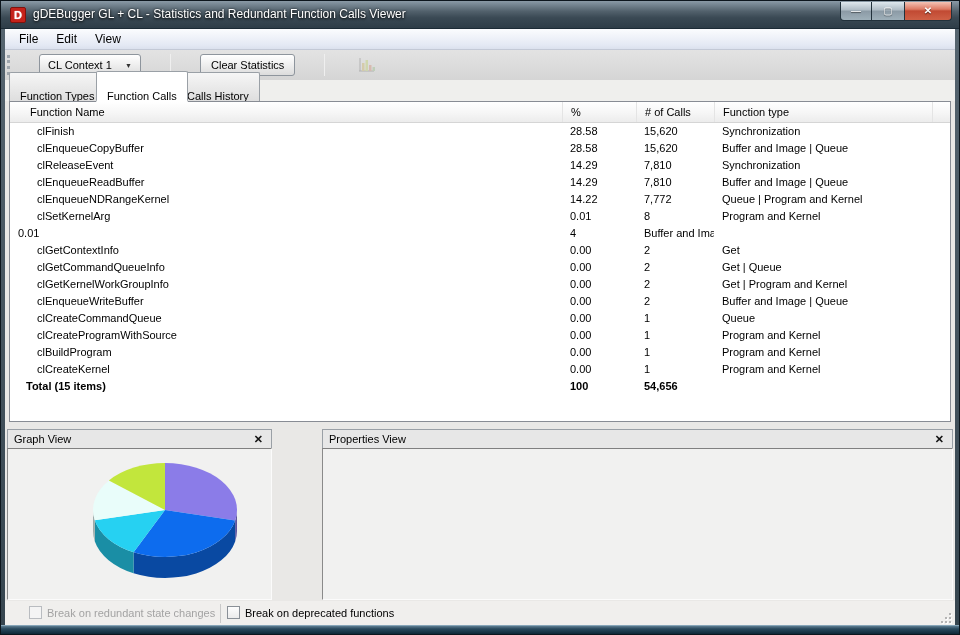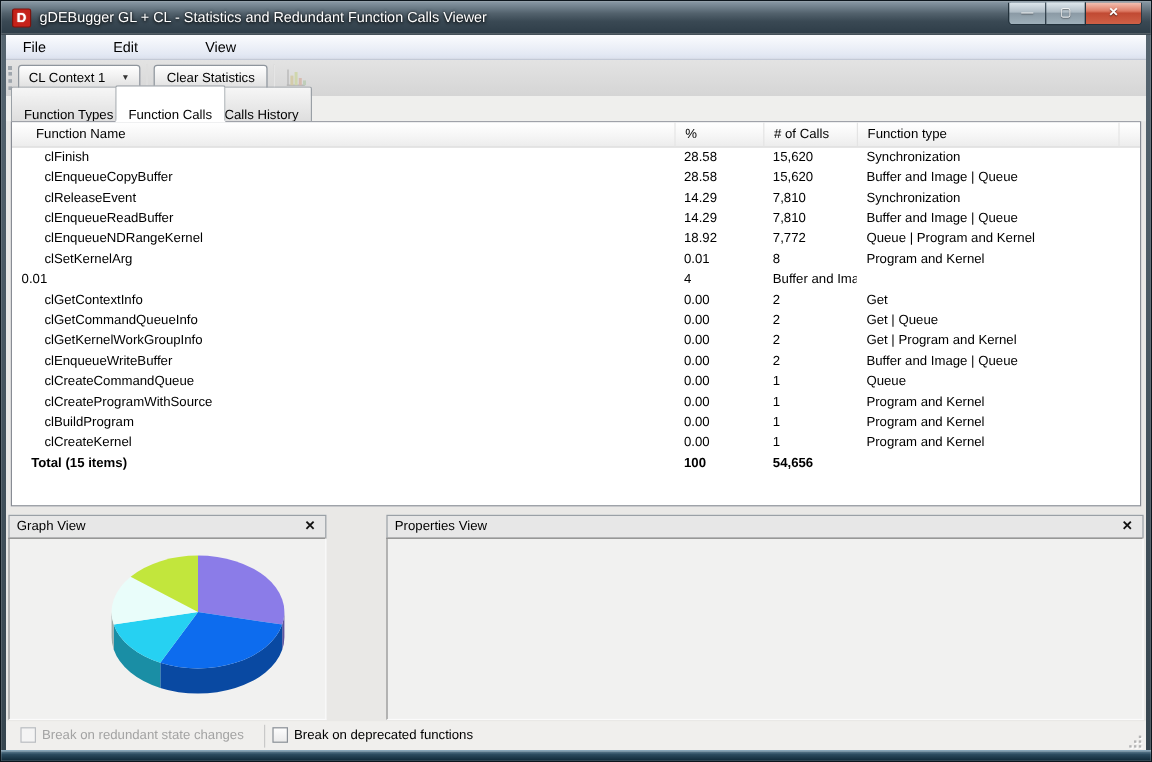--- a/index.html
+++ b/index.html
@@ -26,26 +26,26 @@
   .win-btn { height: 19px; border: 1px solid #22313b; border-top: none; color: #fff; text-align: center;
     font-size: 10px; line-height: 18px; text-shadow: 0 1px 1px #00000099; cursor: default; }
   .win-btn.min { width: 32px; border-radius: 0 0 0 4px; background: linear-gradient(#dfe8ee, #aebb c4 50%, #93a2ac); background: linear-gradient(#dfe8ee 0%, #aebbc4 45%, #8b9aa5 50%, #9fb0ba 100%); }
   .win-btn.max { width: 33px; background: linear-gradient(#dfe8ee 0%, #aebbc4 45%, #8b9aa5 50%, #9fb0ba 100%); border-left: none; }
   .win-btn.close { width: 47px; border-radius: 0 0 4px 0; border-left: none; font-weight: bold;
     background: linear-gradient(#f4c3b5 0%, #dd7a64 40%, #c14a33 50%, #cf6046 100%); }
 
   
   .menubar { position: absolute; left: 1px; right: 1px; top: 28px; height: 21px; z-index: 4;
     background: linear-gradient(#fbfcfe, #e4e9f4 80%, #dbe1ee); border-bottom: 1px solid #c3c9d6;
-    display: flex; align-items: center; padding-left: 8px; font-size: 12px; gap: 38px; }
+    display: flex; align-items: center; padding-left: 8px; font-size: 12px; }
   .menu-item { padding: 0 9px; height: 100%; line-height: 21px; }
 
   
   .toolbar { position: absolute; left: 4px; right: 0; top: 49px; height: 30px;
-    background: linear-gradient(#e3e3e3, #d5d5d5); display: flex; align-items: center; }
+    background: linear-gradient(#e3e3e3, #d5d5d5); display: flex; align-items: center; gap: 24px; }
   .grip { width: 3px; height: 20px; margin: 0 5px 0 2px; border-left: 3px dotted #9fa6ad; }
   .tb-sep { width: 1px; height: 22px; background: #b6b6b6; border-right: 1px solid #efefef; margin: 0 5px; }
   .combo, .tb-button { height: 22px; border: 1px solid #8e959d; border-radius: 3px;
     background: linear-gradient(#ffffff, #f0f0f0 45%, #dcdcdc); display: flex; align-items: center;
     padding: 0 8px; font-size: 11px; }
   .combo { width: 102px; justify-content: space-between; }
   .combo .arrow { font-size: 7px; color: #333; margin-left: 6px; }
   .tb-button { padding: 0 10px; }
   .tb-icon { width: 20px; height: 18px; opacity: 0.8; margin-left: 2px; }
 
@@ -79,21 +79,21 @@
   .panel-title { height: 20px; background: #e7e7e7; border: 1px solid #9aa0a6; display: flex;
     align-items: center; padding: 0 6px; font-size: 11px; }
   .panel-title .label { flex: 1; }
   .panel-close { font-size: 11px; font-weight: bold; color: #111; padding: 0 2px; line-height: 18px; }
   .panel-body { height: 152px; background: #f1f1f0; border: 1px solid #8a8a8a; border-top-color: #808080;
     border-right-color: #fbfbfb; border-bottom-color: #fbfbfb; margin-top: -1px; }
 
   
   .footer { position: absolute; left: 4px; right: 4px; top: 600px; height: 26px; background: #f0efed; }
   .chk-group { position: absolute; top: 5px; display: flex; align-items: center; }
-  .chk1 { left: 12px; } .chk2 { left: 222px; }
+  .chk1 { left: 24px; } .chk2 { left: 222px; }
   .checkbox { width: 13px; height: 13px; border: 1px solid #8a9097; background: linear-gradient(#fdfdfd,#ebebeb); margin-right: 5px; }
   .chk1 .checkbox { border-color: #b9bcc0; background: #f4f4f4; }
   .chk1 .chk-label { color: #a3a3a3; }
   .footer-sep { position: absolute; left: 215px; top: 3px; height: 19px; width: 1px; background: #c9c9c9; }
   .resize-grip { position: absolute; right: 3px; bottom: 3px; width: 12px; height: 12px; }
   .resize-grip i { position: absolute; width: 2px; height: 2px; background: #b4b4b4;
     box-shadow: 1px 1px 0 #fdfdfd; }
   .g1 { right: 1px; bottom: 9px; } .g2 { right: 5px; bottom: 5px; } .g3 { right: 1px; bottom: 5px; }
   .g4 { right: 9px; bottom: 1px; } .g5 { right: 5px; bottom: 1px; } .g6 { right: 1px; bottom: 1px; }
 </style>
@@ -174,21 +174,21 @@
           <div class="td td-type">Synchronization</div>
         </div>
         <div class="tr">
           <div class="td td-name">clEnqueueReadBuffer</div>
           <div class="td td-pct">14.29</div>
           <div class="td td-calls">7,810</div>
           <div class="td td-type">Buffer and Image | Queue</div>
         </div>
         <div class="tr">
           <div class="td td-name">clEnqueueNDRangeKernel</div>
-          <div class="td td-pct">18.92</div>
+          <div class="td td-pct">14.22</div>
           <div class="td td-calls">7,772</div>
           <div class="td td-type">Queue | Program and Kernel</div>
         </div>
         <div class="tr">
           <div class="td td-name">clSetKernelArg</div>
           <div class="td td-pct">0.01</div>
           <div class="td td-calls">8</div>
           <div class="td td-type">Program and Kernel</div>
         </div>
         <div class="tr">

